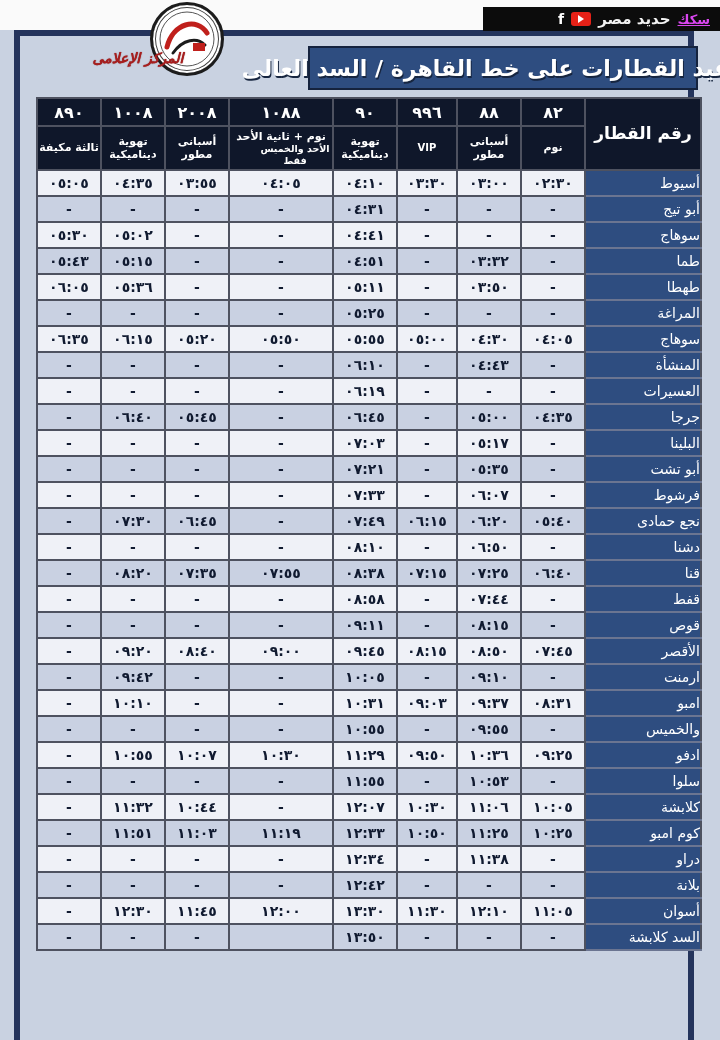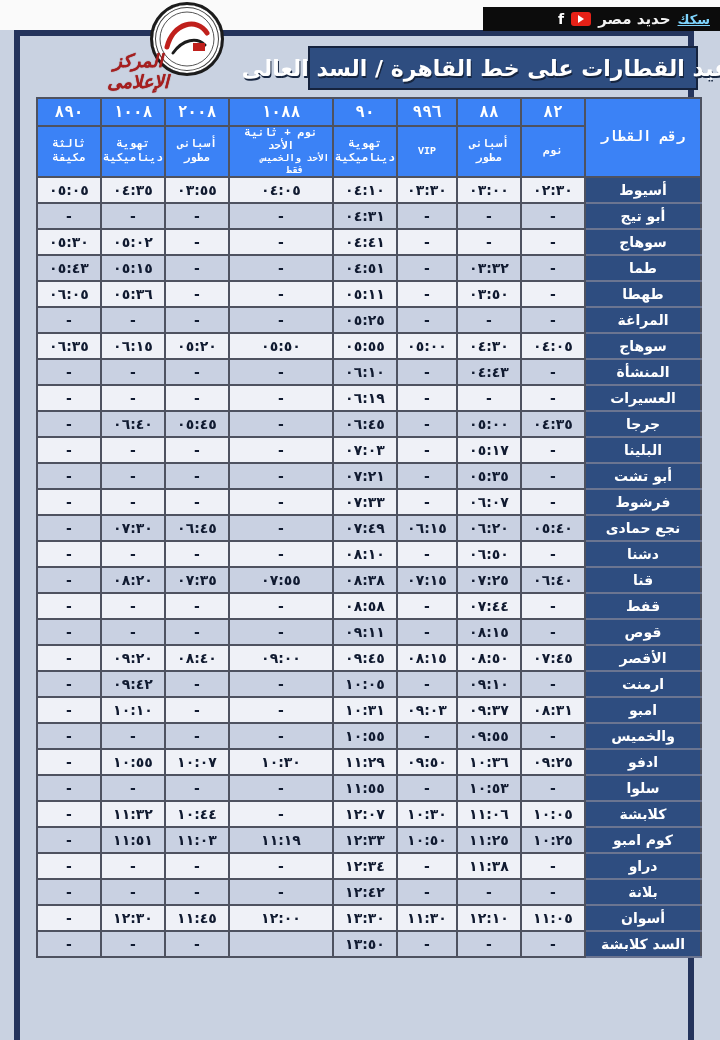--- a/index.html
+++ b/index.html
@@ -12,68 +12,68 @@
   .frame{
     position:absolute;left:14px;top:30px;width:680px;height:1020px;
     border:6px solid #24345c;box-sizing:border-box;
   }
   
   .social-bar{
     position:absolute;left:483px;top:7px;width:237px;height:24px;
     background:#0c0c0c;display:flex;align-items:center;gap:7px;
     direction:rtl;padding:0 10px;box-sizing:border-box;z-index:6;
   }
-  .brand-hl{color:#7dd3fc;font-weight:bold;font-size:13px;text-decoration:underline;}
+  .brand-hl{color:#d946ef;font-weight:bold;font-size:13px;text-decoration:underline;}
   .brand{color:#f2f2f2;font-weight:bold;font-size:15px;white-space:nowrap;}
   .yt-icon{
     width:20px;height:14px;background:#e62117;border-radius:3px;
     display:flex;align-items:center;justify-content:center;flex:0 0 auto;
   }
   .yt-icon::before{
     content:"";display:block;width:0;height:0;
     border-left:6px solid #fff;border-top:4px solid transparent;border-bottom:4px solid transparent;
   }
   .fb-icon{color:#fff;font-weight:bold;font-size:14px;line-height:1;flex:0 0 auto;}
   
   .logo{position:absolute;left:150px;top:2px;width:74px;height:74px;z-index:6;}
   .logo-circle{
     width:74px;height:74px;border-radius:50%;background:#fff;
     border:3px solid #1c1c1c;box-sizing:border-box;position:relative;
     box-shadow:inset 0 0 0 2px #fff, inset 0 0 0 3px #444;
   }
   .logo-caption{
     position:absolute;left:82px;top:50px;width:112px;z-index:7;
-    color:#a81e1e;font-weight:bold;font-style:italic;font-size:18px;
+    color:#a81e1e;font-weight:bold;font-style:italic;font-size:14px;
     direction:rtl;text-align:center;text-shadow:0 0 1px #7c1414;
   }
   
   .title-banner{
     position:absolute;left:308px;top:46px;width:390px;height:44px;z-index:5;
     background:#2e4d80;border:2px solid #15233e;box-sizing:border-box;
     display:flex;align-items:center;justify-content:center;
     color:#fff;font-weight:bold;font-size:22px;direction:rtl;white-space:nowrap;
     text-shadow:1px 2px 0 #16253f;
   }
   
   table.tt{
     position:absolute;left:36px;top:97px;width:664px;z-index:4;
     border-collapse:collapse;table-layout:fixed;direction:ltr;
     background:#eef1f7;
   }
   .tt th,.tt td{border:2px solid #4e5260;padding:0;text-align:center;vertical-align:middle;box-sizing:border-box;}
-  .tt thead th{background:#3b82f6;color:#fff;font-family:Liberation Mono, monospace;}
+  .tt thead th{background:#0f172a;color:#fff;}
   .tt th.num{height:28px;font-size:16px;font-weight:bold;}
   .tt th.cls{height:44px;font-size:11px;font-weight:bold;line-height:1.2;direction:rtl;}
   .tt th.cls .note{font-size:9.5px;display:block;margin-left:28px;}
   .tt th.cls .vip{font-size:10px;}
-  .tt th.corner{font-size:14px;font-weight:bold;line-height:1.25;direction:rtl;}
+  .tt th.corner{font-size:17px;font-weight:bold;line-height:1.25;direction:rtl;}
   .tt tbody td{height:26px;}
   .tt td.time-cell{font-size:14px;font-weight:bold;color:#101a30;direction:ltr;}
-  .tt td.station{background:#2e4d80;color:#fff;font-size:14px;font-weight:bold;direction:rtl;
-                 border-top-color:#6b7591;border-bottom-color:#6b7591;white-space:nowrap;}
+  .tt td.station{background:#2e4d80;color:#fff;font-size:14px;font-weight:normal;direction:rtl;
+                 border-top-color:#6b7591;border-bottom-color:#6b7591;white-space:nowrap;text-align:right;}
   .tt tbody tr:nth-child(odd) td.time-cell{background:#eff1f7;}
   .tt tbody tr:nth-child(even) td.time-cell{background:#c9d1e2;}
 </style>
 </head>
 <body>
 
 <div class="top-strip"></div>
 <div class="frame"></div>
 
 <div class="social-bar">

